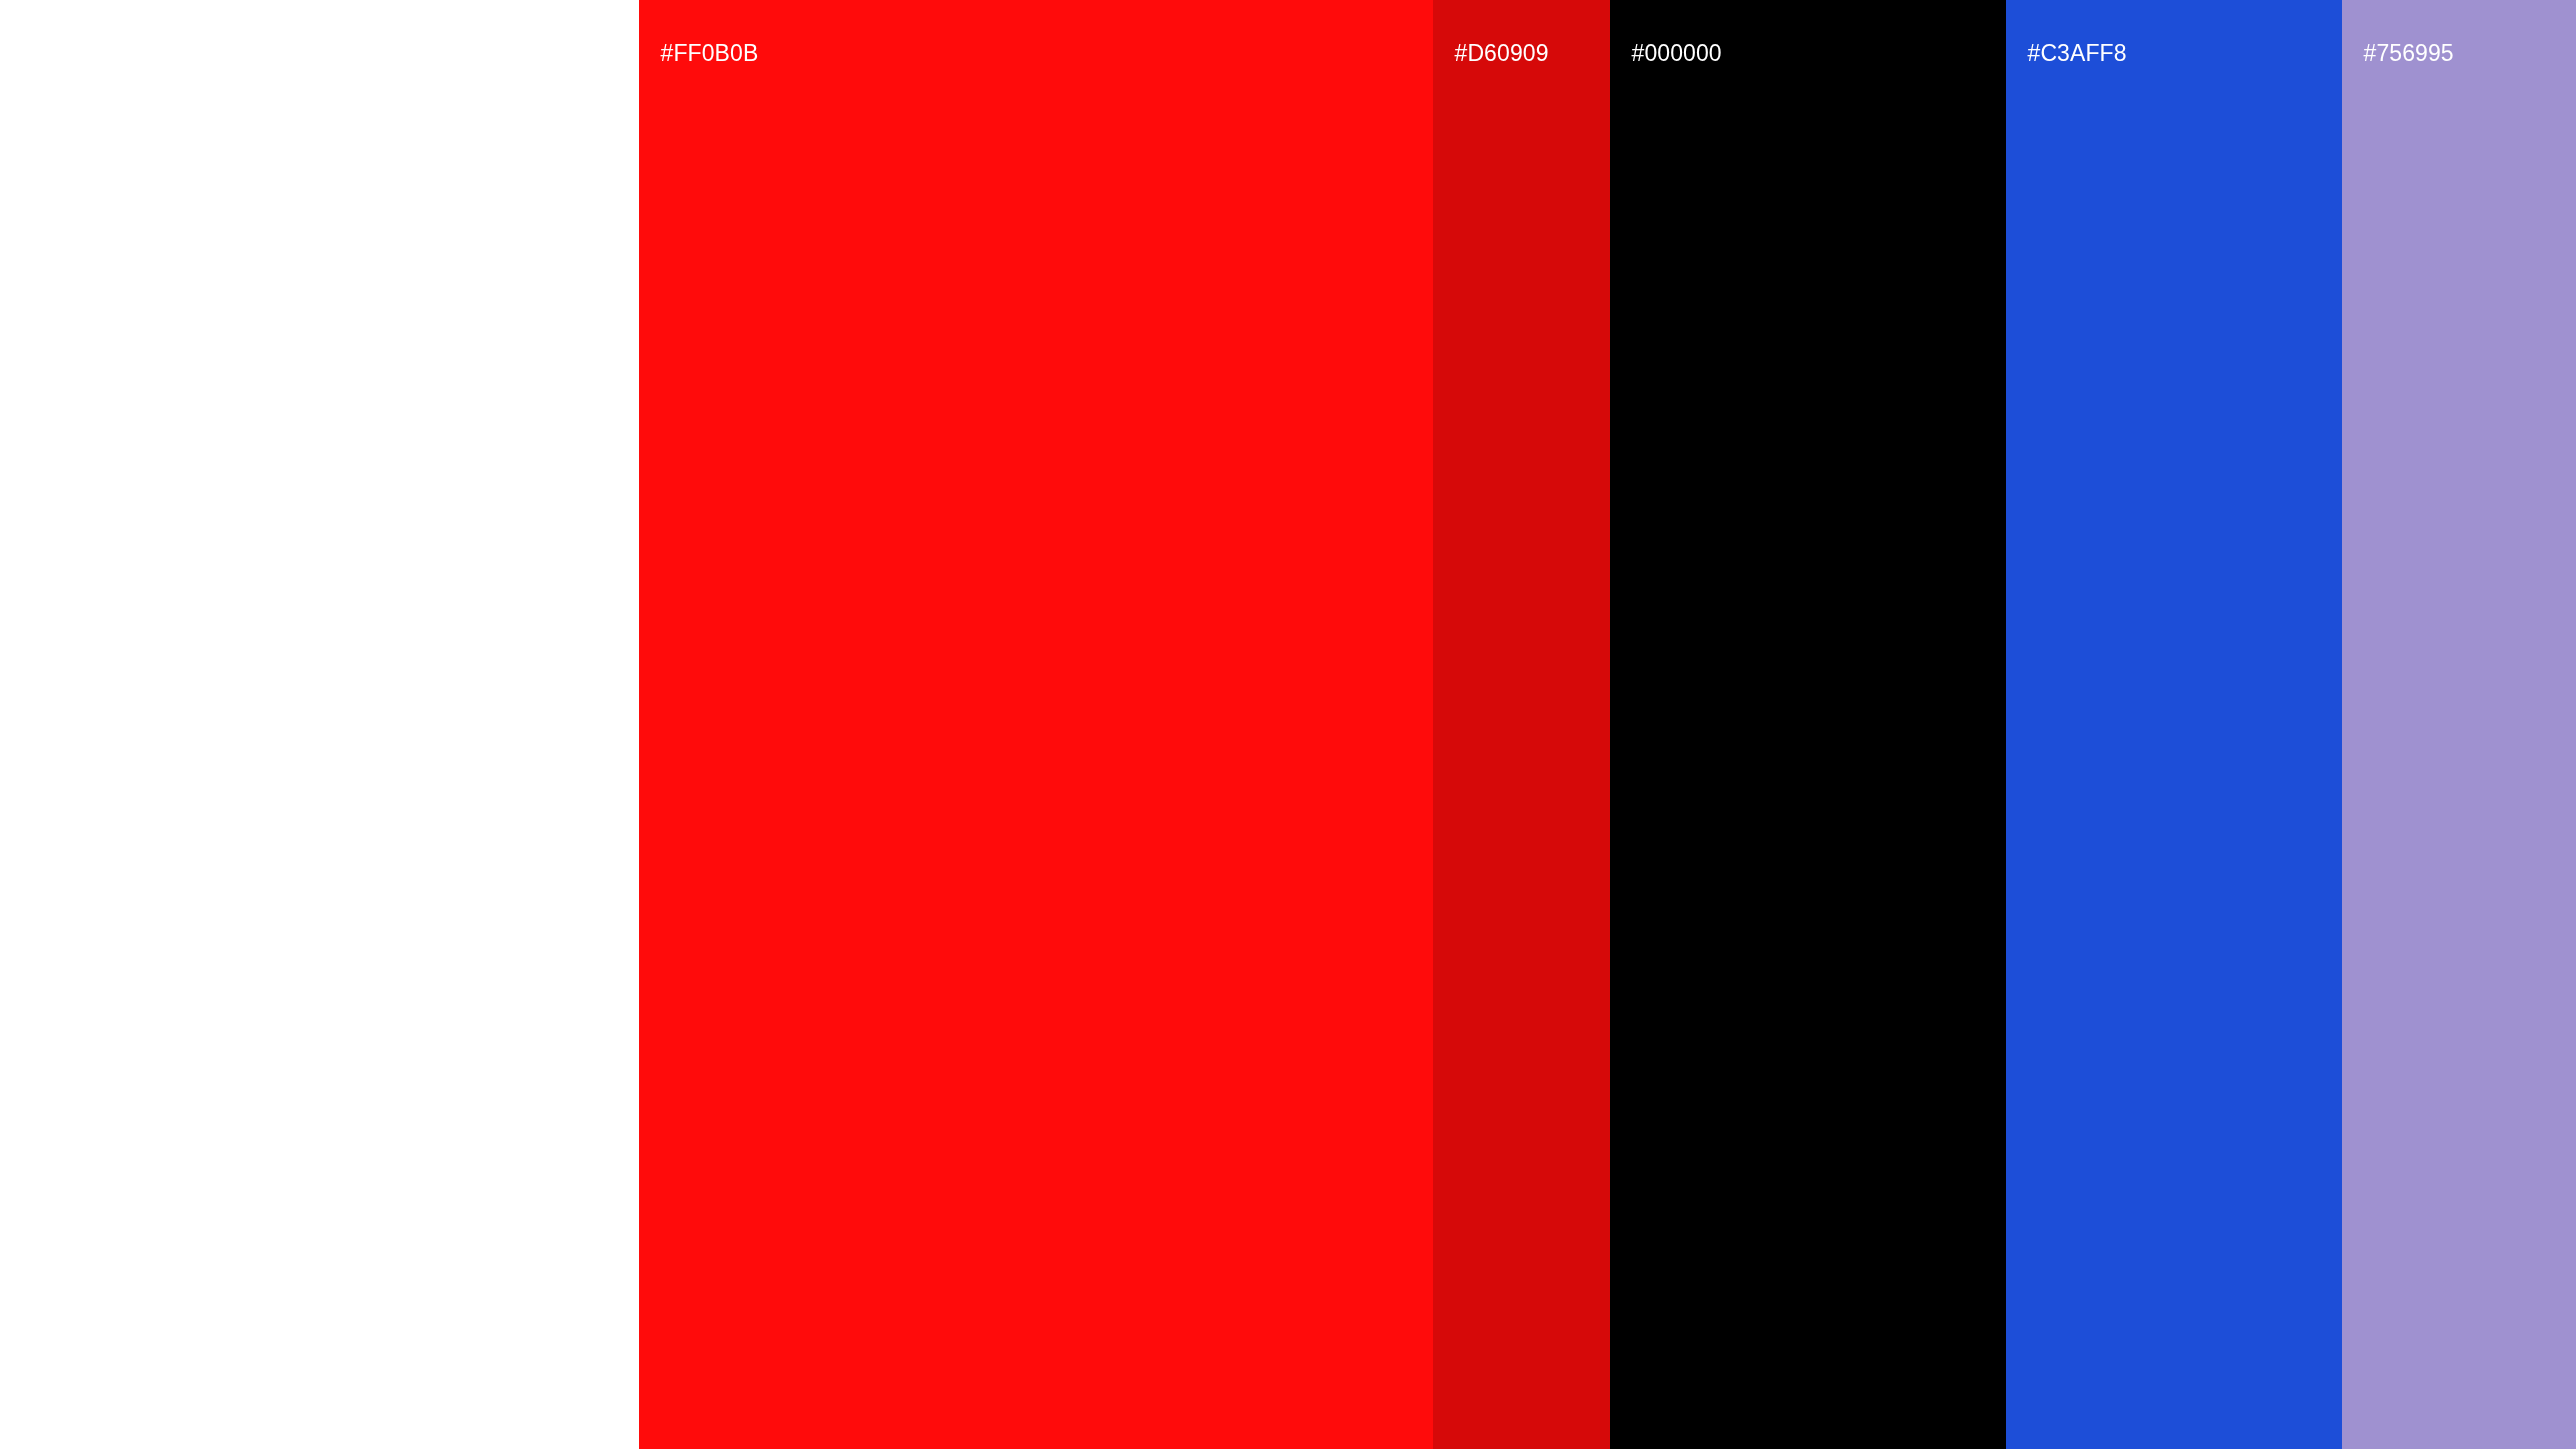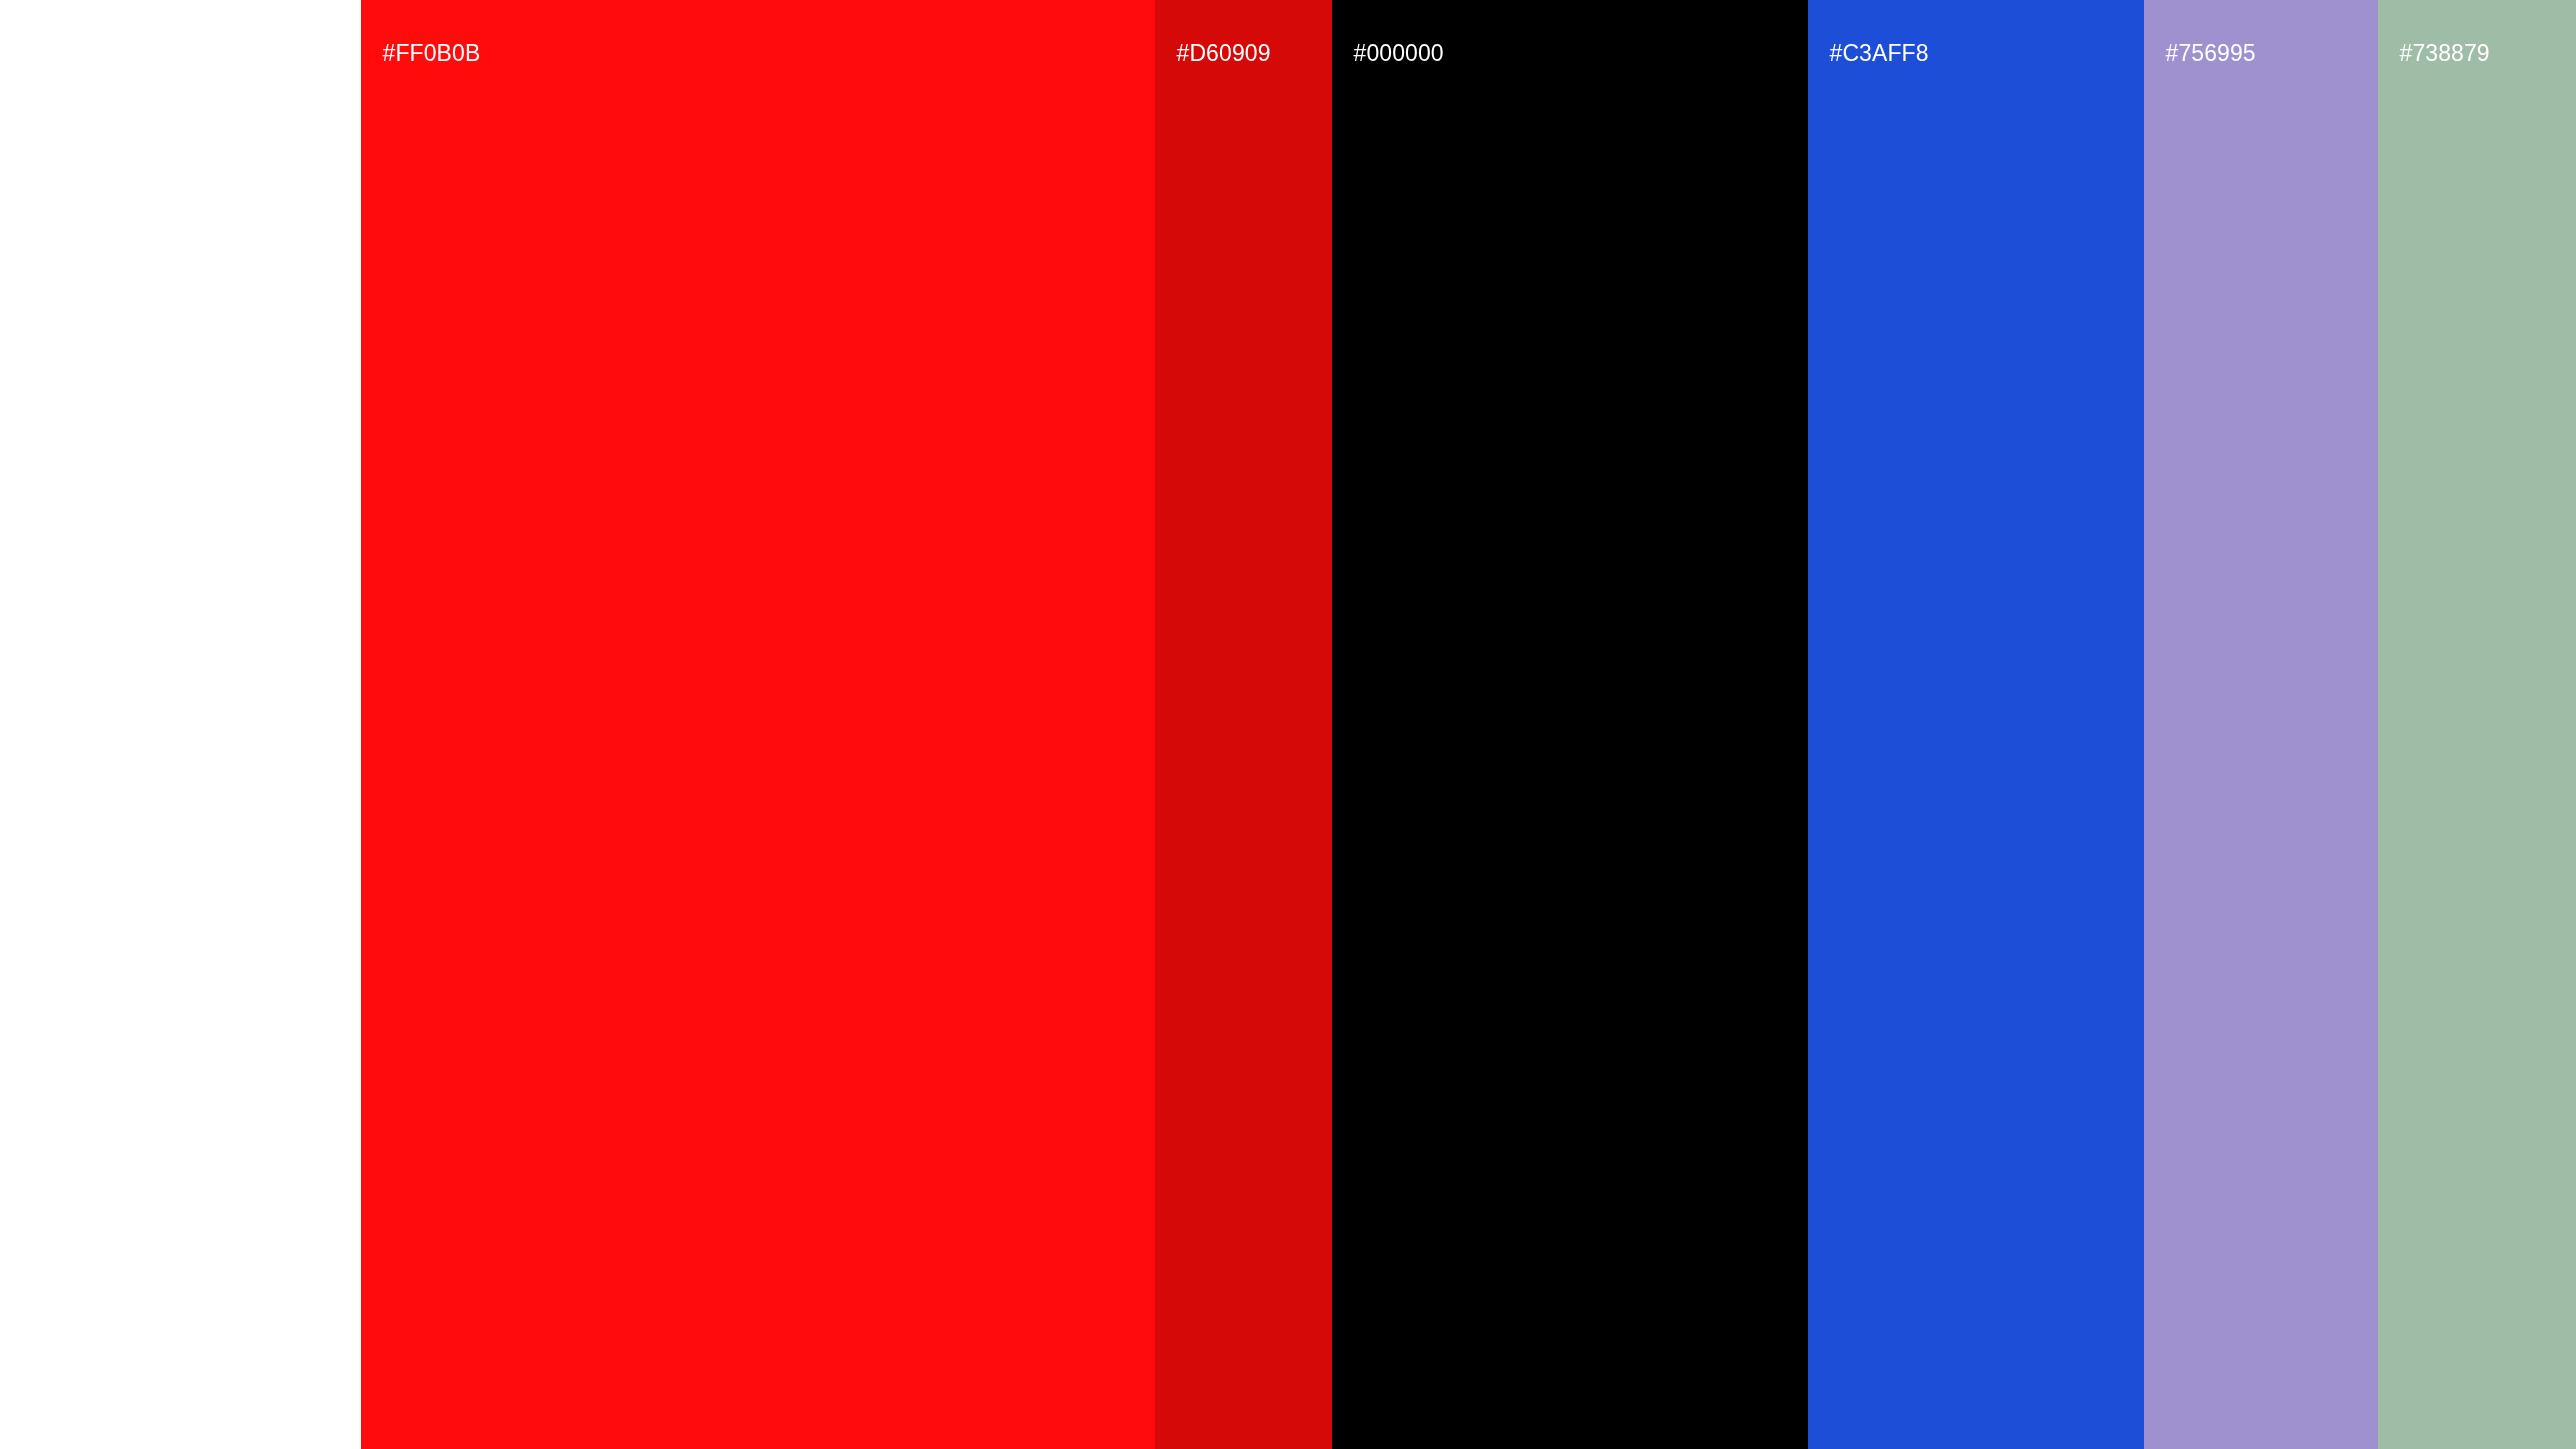--- a/index.html
+++ b/index.html
@@ -41,26 +41,23 @@
 </head>
 <body>
 
 <div id="palette">
     <div class="swatch" style="width: 794px; background-color: rgb(255, 11, 11);">
       <span class="swatch-label" style="color: rgb(255, 255, 255);">#FF0B0B</span>
     </div>
     <div class="swatch" style="width: 177px; background-color: rgb(214, 9, 9);">
       <span class="swatch-label" style="color: rgb(255, 255, 255);">#D60909</span>
     </div>
-    <div class="swatch" style="width: 476px; background-color: rgb(0, 0, 0);">
+    <div class="swatch" style="width: 396px; background-color: rgb(0, 0, 0);">
       <span class="swatch-label" style="color: rgb(255, 255, 255);">#000000</span>
     </div>
     <div class="swatch" style="width: 336px; background-color: #1d4ed8;">
       <span class="swatch-label" style="color: rgb(255, 255, 255);">#C3AFF8</span>
     </div>
     <div class="swatch" style="width: 234px; background-color: rgb(159, 145, 208);">
       <span class="swatch-label" style="color: rgb(255, 255, 255);">#756995</span>
     </div>
-    <div class="swatch" style="width: 198px; background-color: rgb(159, 188, 166);">
-      <span class="swatch-label" style="color: rgb(255, 255, 255);">#738879</span>
-    </div>
   </div>
 
 
 </body></html>

